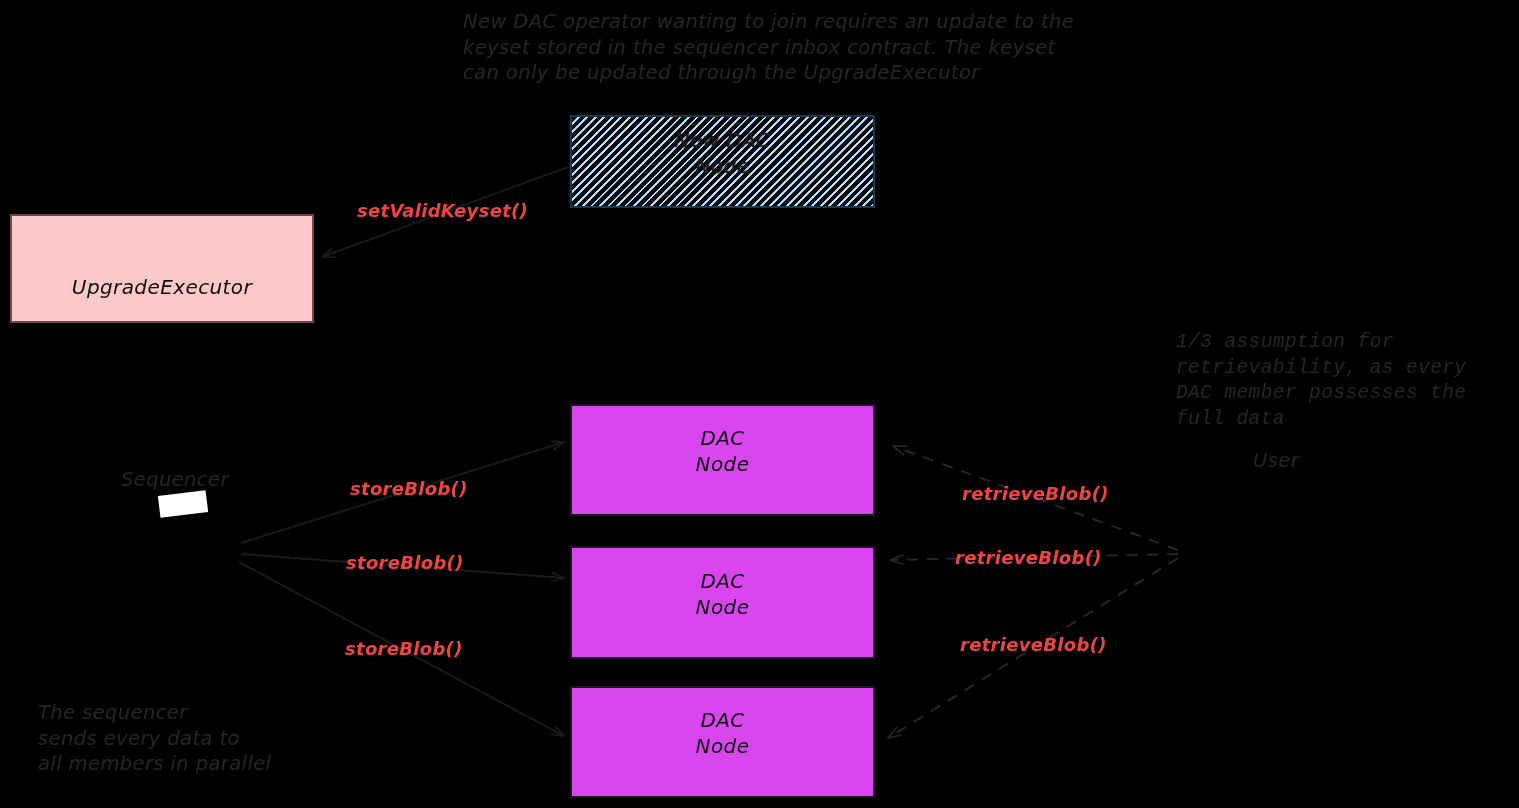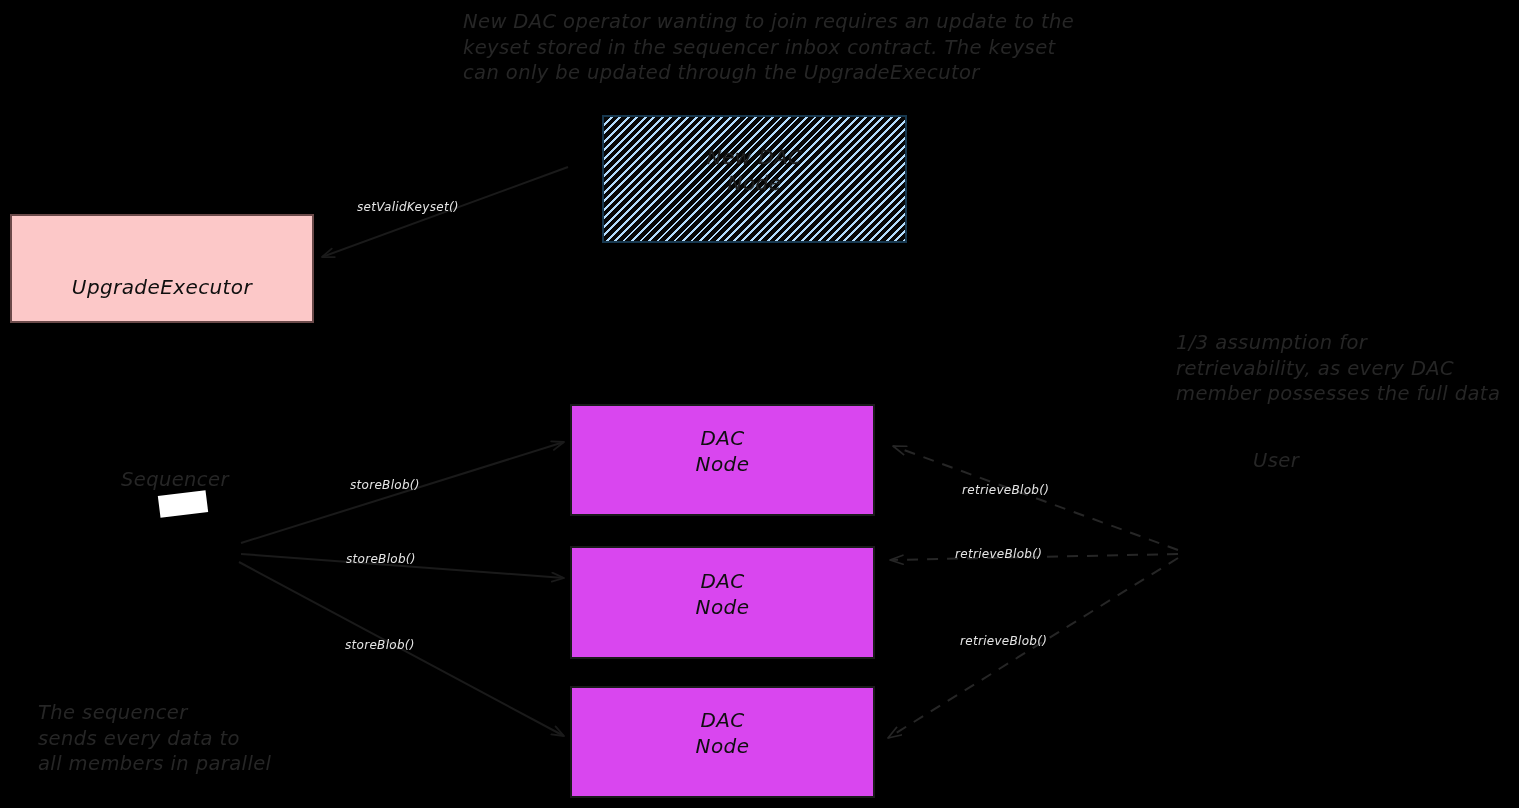--- a/index.html
+++ b/index.html
@@ -37,20 +37,21 @@
     white-space: pre-line;
     font-style: italic;
   }
   #note-top {
     left: 463px; top: 9px;
     width: 625px;
   }
   #note-right {
     left: 1176px; top: 330px;
     width: 330px;
+    font-family: Liberation Mono, monospace;
   }
   #note-bottom {
     left: 38px; top: 700px;
     width: 250px;
   }
 
   .entity-label {
     position: absolute;
     color: #262626;
     font-size: 19.5px;
@@ -91,22 +92,22 @@
 
   #box-upgrade-executor {
     left: 10px; top: 214px;
     width: 304px; height: 109px;
     background: #fcc8c8;
     border: 2px solid #6b4a4a;
   }
   #box-upgrade-executor .box-text { top: 0; margin-top: 36px; }
 
   #box-new-dac-node {
-    left: 602px; top: 115px;
-    width: 305px; height: 128px;
+    left: 570px; top: 115px;
+    width: 305px; height: 93px;
     background:
       repeating-linear-gradient(
         -45deg,
         #b3ddfe 0px, #b3ddfe 2px,
         #070707 2px, #070707 6px
       );
     border: 2px solid #17384f;
   }
   #box-new-dac-node .box-text {
     color: #1d1d1d;
@@ -114,25 +115,26 @@
     text-shadow: 0 0 2px #000;
   }
 
   #box-dac-node-1 { left: 570px; top: 404px; width: 305px; height: 112px; }
   #box-dac-node-2 { left: 570px; top: 546px; width: 305px; height: 113px; }
   #box-dac-node-3 { left: 570px; top: 686px; width: 305px; height: 112px; }
 
   
   .edge-label {
     position: absolute;
-    color: #e5e5e5;
-    font-size: 12px;
+    color: #ef4444;
+    font-size: 18px;
     font-style: italic;
     letter-spacing: 0.3px;
     white-space: nowrap;
+    font-weight: bold;
   }
   #edge-label-setvalidkeyset { left: 357px; top: 200px; }
   #edge-label-storeblob-1 { left: 350px; top: 478px; }
   #edge-label-storeblob-2 { left: 346px; top: 552px; }
   #edge-label-storeblob-3 { left: 345px; top: 638px; }
   #edge-label-retrieveblob-1 { left: 962px; top: 483px; }
   #edge-label-retrieveblob-2 { left: 955px; top: 547px; }
   #edge-label-retrieveblob-3 { left: 960px; top: 634px; }
 </style>
 </head>

